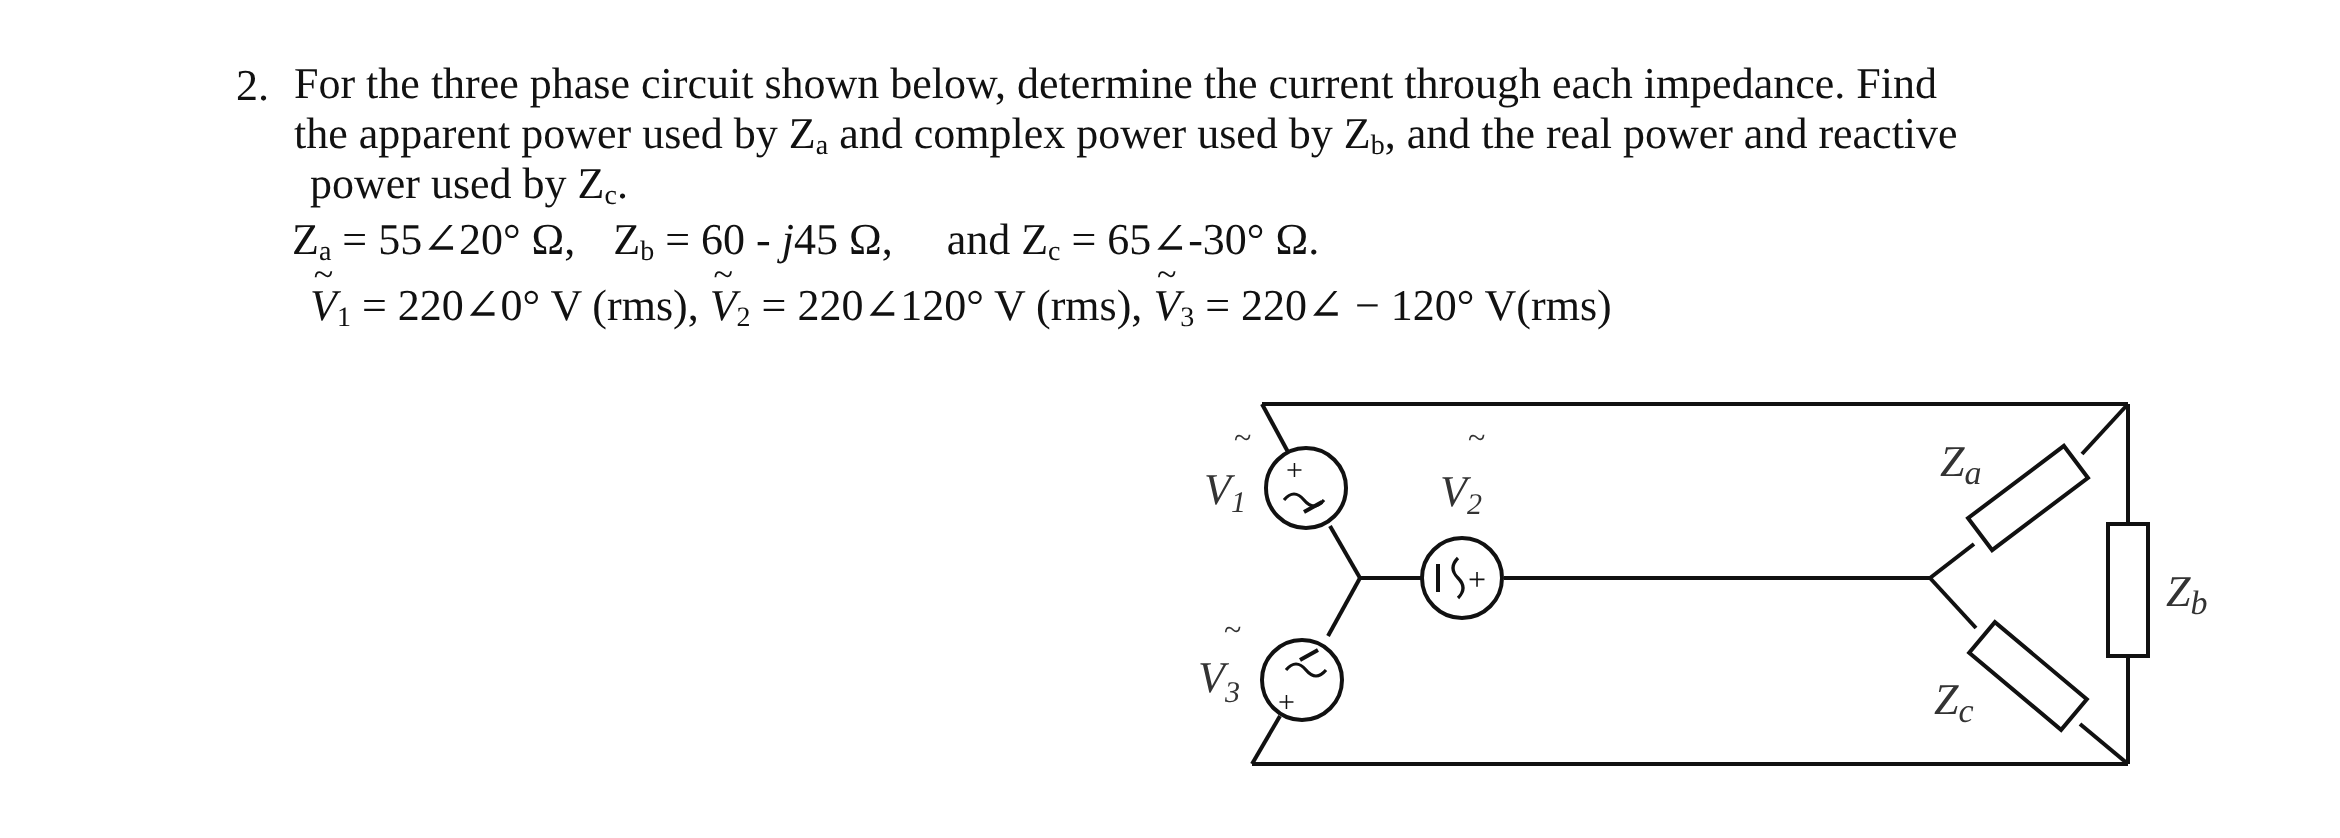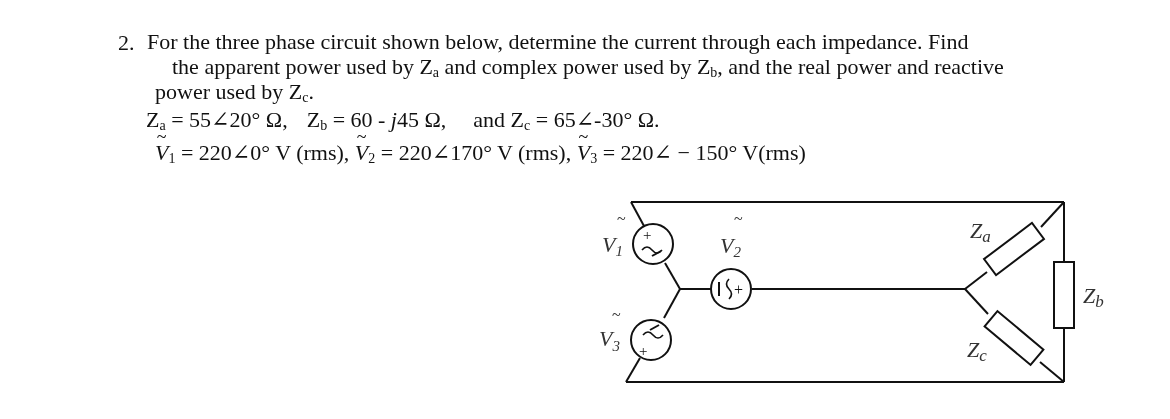--- a/index.html
+++ b/index.html
@@ -16,38 +16,38 @@
 </style>
 </head>
 <body>
 
 <div class="num serif">2.</div>
 
 <div class="line serif" style="left:147px; top:30px;">
   <span>For the three phase circuit shown below, determine the current through each impedance.   Find</span>
 </div>
 
-<div class="line serif" style="left:172px; top:55px;">
+<div class="line serif" style="left:147px; top:55px;">
   <span>the apparent power used by Z</span><sub class="s">a</sub><span> and complex power used by Z</span><sub class="s">b</sub><span>, and the real power and reactive</span>
 </div>
 
 <div class="line serif" style="left:155px; top:80px;">
   <span>power used by Z</span><sub class="s">c</sub><span>.</span>
 </div>
 
 <div class="line serif" style="left:146px; top:108px;">
   <span>Z</span><sub class="s">a</sub><span> = 55∠20° Ω,</span>
   <span style="display:inline-block;width:8px"></span>
   <span>Z</span><sub class="s">b</sub><span> = 60 - </span><span class="ital">j</span><span>45 Ω,</span>
   <span style="display:inline-block;width:16px"></span>
   <span>and Z</span><sub class="s">c</sub><span> = 65∠-30° Ω.</span>
 </div>
 
 <div class="line math" style="left:155px; top:141px; font-size:22px;">
-  <span class="tilde ital"><span class="t">~</span><span>V</span></span><sub class="s">1</sub><span> = 220∠0° V (rms), </span><span class="tilde ital"><span class="t">~</span><span>V</span></span><sub class="s">2</sub><span> = 220∠170° V (rms), </span><span class="tilde ital"><span class="t">~</span><span>V</span></span><sub class="s">3</sub><span> = 220∠ − 150° V(rms)</span>
+  <span class="tilde ital"><span class="t">~</span><span>V</span></span><sub class="s">1</sub><span> = 220∠0° V (rms), </span><span class="tilde ital"><span class="t">~</span><span>V</span></span><sub class="s">2</sub><span> = 220∠120° V (rms), </span><span class="tilde ital"><span class="t">~</span><span>V</span></span><sub class="s">3</sub><span> = 220∠ − 120° V(rms)</span>
 </div>
 
 <svg width="1170" height="419" style="position:absolute;left:0;top:0;" viewBox="0 0 1170 419">
   <g stroke="#111" stroke-width="2" fill="none">
 
     <line x1="631" y1="202" x2="1064" y2="202"></line>
 
     <line x1="626" y1="382" x2="1064" y2="382"></line>
 
     <line x1="1064" y1="202" x2="1064" y2="262"></line>

